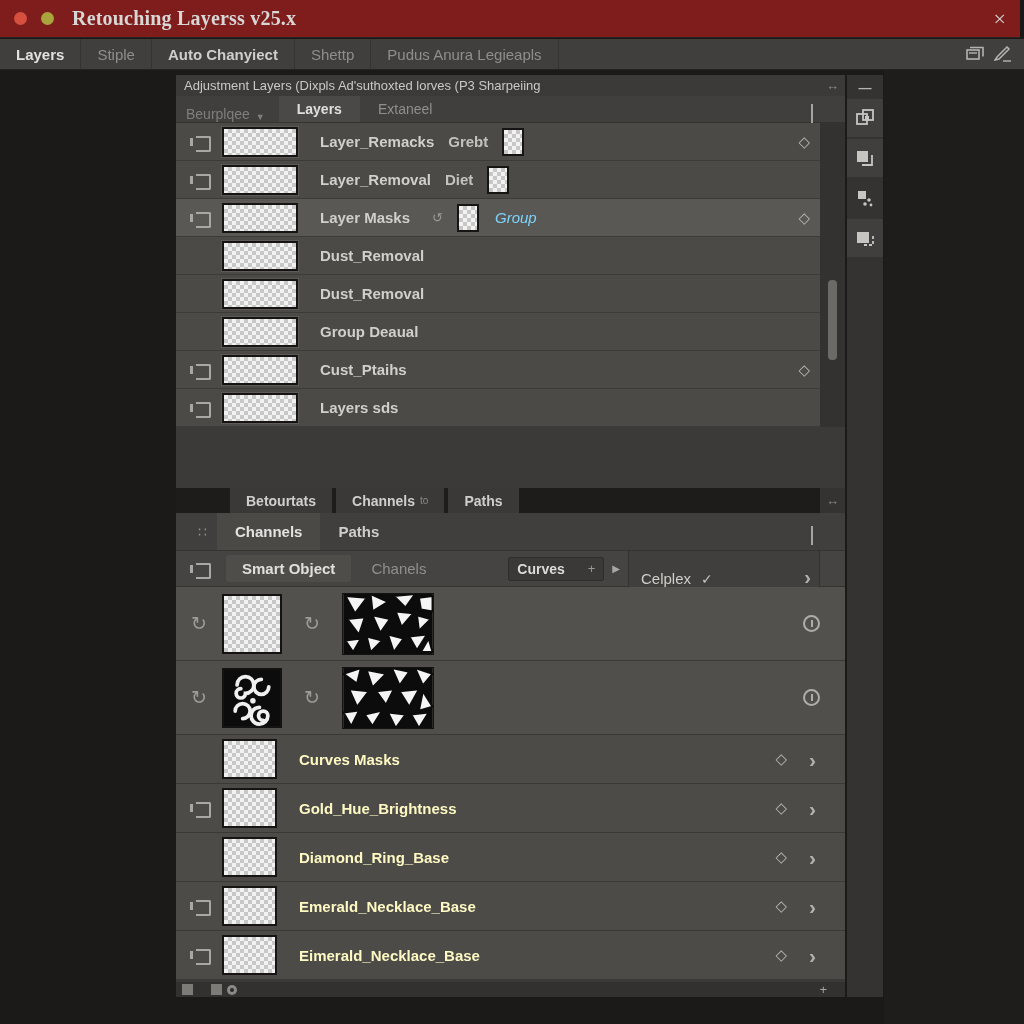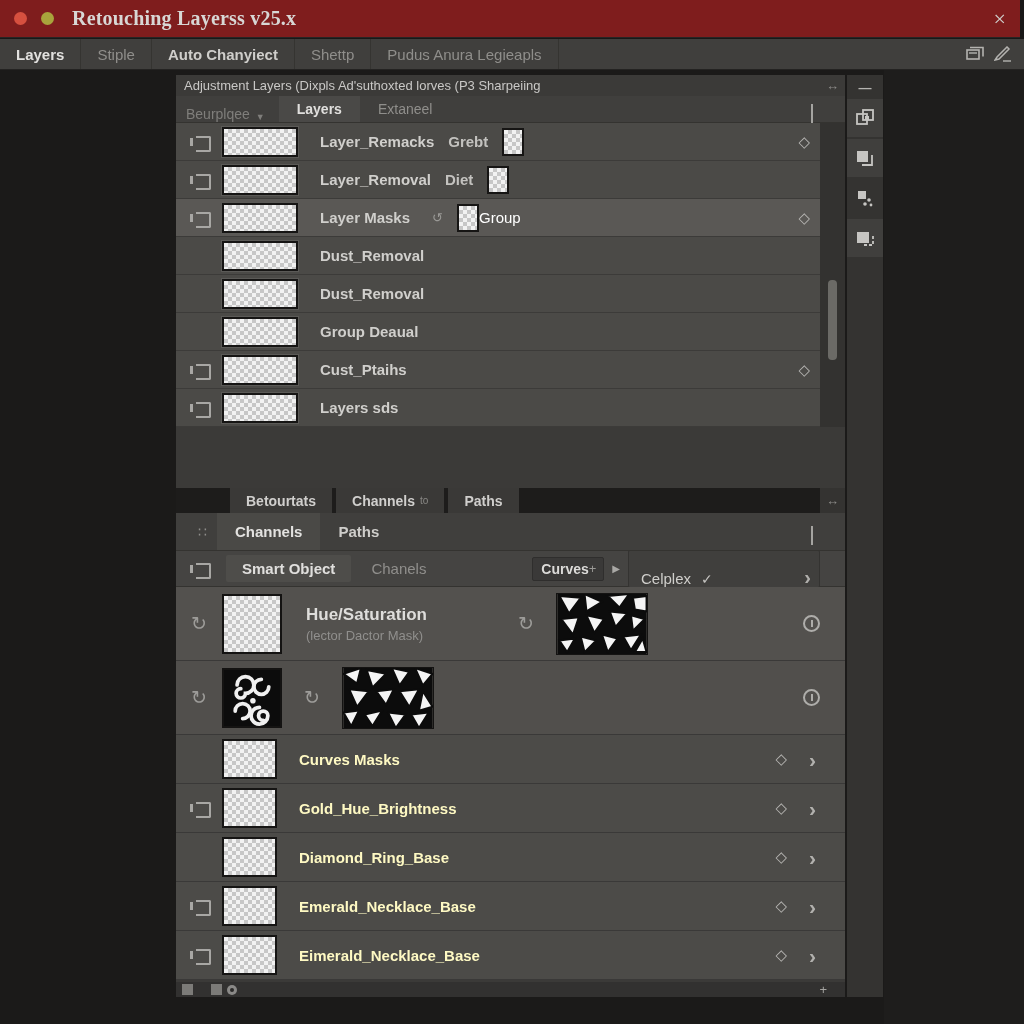--- a/index.html
+++ b/index.html
@@ -47,42 +47,42 @@
   .icon-col { width:46px; display:flex; justify-content:center; }
   .glyph-mask { position:relative; width:19px; height:12px; }
   .glyph-mask::before { content:''; position:absolute; left:0; top:2px; width:3px; height:8px; background:#a8a7a4; }
   .glyph-mask::after { content:''; position:absolute; left:6px; top:0; width:13px; height:12px; border:2px solid #a8a7a4; border-left:none; border-radius:0 2px 2px 0; }
   .checker { background-color:#f2f2f2; background-image:linear-gradient(45deg,#c7c7c7 25%,transparent 25%,transparent 75%,#c7c7c7 75%),linear-gradient(45deg,#c7c7c7 25%,transparent 25%,transparent 75%,#c7c7c7 75%); background-size:8px 8px; background-position:0 0,4px 4px; }
   .thumb-lg { width:76px; height:30px; border:2px solid #161514; outline:1px solid #5b5a57; }
   .lrow .name { margin-left:22px; font-size:15px; font-weight:bold; color:#d0cfcc; }
   .lrow .tag { margin-left:14px; font-size:15px; font-weight:bold; color:#c3c2bf; }
   .mask-sm { width:22px; height:28px; border:2px solid #161514; margin-left:14px; }
   .link-glyph { margin-left:22px; font-size:13px; color:#9a9996; }
-  .group-label { font-size:15px; color:#ffffff; }
+  .group-label { margin-left:16px; font-size:15px; color:#7dd3fc;font-style:italic; }
   .row-right { margin-left:auto; display:flex; align-items:center; gap:14px; padding-right:10px; }
   .sync-glyph { font-size:15px; color:#b7b6b3; }
   .p1-empty { height:61px; background:#3b3a38; }
 
   
   .p2-strip { height:25px; background:#1d1c1b; display:flex; align-items:stretch; position:relative; }
   .p2-strip .tab2 { margin-left:4px; background:#3a3937; color:#d0cfcd; font-size:14px; font-weight:bold; display:flex; align-items:center; padding:0 16px; }
   .p2-strip .tab2:first-child { margin-left:54px; }
   .tab2 .suffix { font-size:10px; color:#8a8986; margin-left:5px; font-weight:normal; }
   .p2-strip .strip-gutter { position:absolute; right:0; top:0; width:25px; height:25px; background:#343331; display:flex; align-items:center; justify-content:center; color:#8b8a88; font-size:13px; }
 
   .p2-header { height:38px; background:#403f3d; border-bottom:1px solid #343330; display:flex; align-items:stretch; position:relative; }
   .dots-glyph { align-self:center; margin-left:22px; color:#8f8e8b; font-size:14px; }
   .htab { display:flex; align-items:center; padding:0 18px; font-size:15px; font-weight:bold; color:#cfcecb; }
   .htab.active { background:#4a4946; color:#e3e2e0; margin-left:10px; }
   .p2-header .chev-wrap { position:absolute; right:32px; top:15px; }
 
   .p2-toolbar { height:36px; background:#454442; border-bottom:1px solid #343330; display:flex; align-items:center; padding-right:25px; }
   .chip { background:#4e4d4a; border-radius:2px; padding:5px 16px; font-size:15px; font-weight:bold; color:#e0dfdd; margin-left:4px; }
   .tb-secondary { margin-left:20px; font-size:15px; color:#908f8c; }
-  .dd-box { margin-left:auto; width:72px; height:24px; background:#3a3938; border:1px solid #2f2e2d; border-radius:2px; display:flex; align-items:center; padding:0 8px; }
+  .dd-box { margin-left:auto; width:96px; height:24px; background:#3a3938; border:1px solid #2f2e2d; border-radius:2px; display:flex; align-items:center; padding:0 8px; }
   .dd-box .dd-val { font-size:14px; font-weight:bold; color:#dcdbd9; }
   .dd-box .dd-plus { margin-left:auto; color:#9a9996; font-size:13px; }
   .play-glyph { margin:0 8px; color:#a9a8a5; font-size:10px; }
   .filter-box { width:192px; height:38px; background:#403f3d; border:1px solid #343331; border-radius:2px; display:flex; align-items:flex-end; padding:0 4px 0 12px; }
   .filter-box .f-val { font-size:15px; color:#cfcecb; }
   .filter-box .f-check { margin-left:10px; color:#c5c4c1; font-size:14px; }
   .filter-box .f-chev { margin-left:auto; color:#b0afac; font-size:20px; font-weight:bold; line-height:1; padding-right:4px; }
 
   .arow { height:74px; background:#53514e; border-bottom:1px solid #3a3938; display:flex; align-items:center; padding-right:25px; }
   .refresh-glyph { font-size:19px; color:#9d9c99; }
@@ -290,24 +290,20 @@
         <span class="f-check">✓</span>
         <span class="f-chev">›</span>
       </span>
     </div>
 
     <div class="arow">
       <span class="icon-col">
           <span class="refresh-glyph">↻</span>
         </span>
       <span class="thumb-sq checker"></span>
-      <span class="txt">
-        <div class="t1">Hue/Saturation</div>
-        <div class="t2">(lector Dactor Mask)</div>
-      </span>
       <span class="mid-sync"><span class="refresh-glyph">↻</span></span>
       <svg class="mosaic" width="92" height="62" viewBox="0 0 92 62">
         <rect width="92" height="62" fill="#0c0c0c"></rect>
         <g fill="#f5f5f5" stroke="#0c0c0c" stroke-width="2">
           <polygon points="2,2 24,4 12,20"></polygon>
             <polygon points="28,0 46,8 30,18"></polygon>
             <polygon points="52,2 74,0 64,14"></polygon>
             <polygon points="78,4 92,2 92,18 80,16"></polygon>
           <polygon points="4,26 22,24 16,42"></polygon>
             <polygon points="30,22 48,26 38,40"></polygon>

